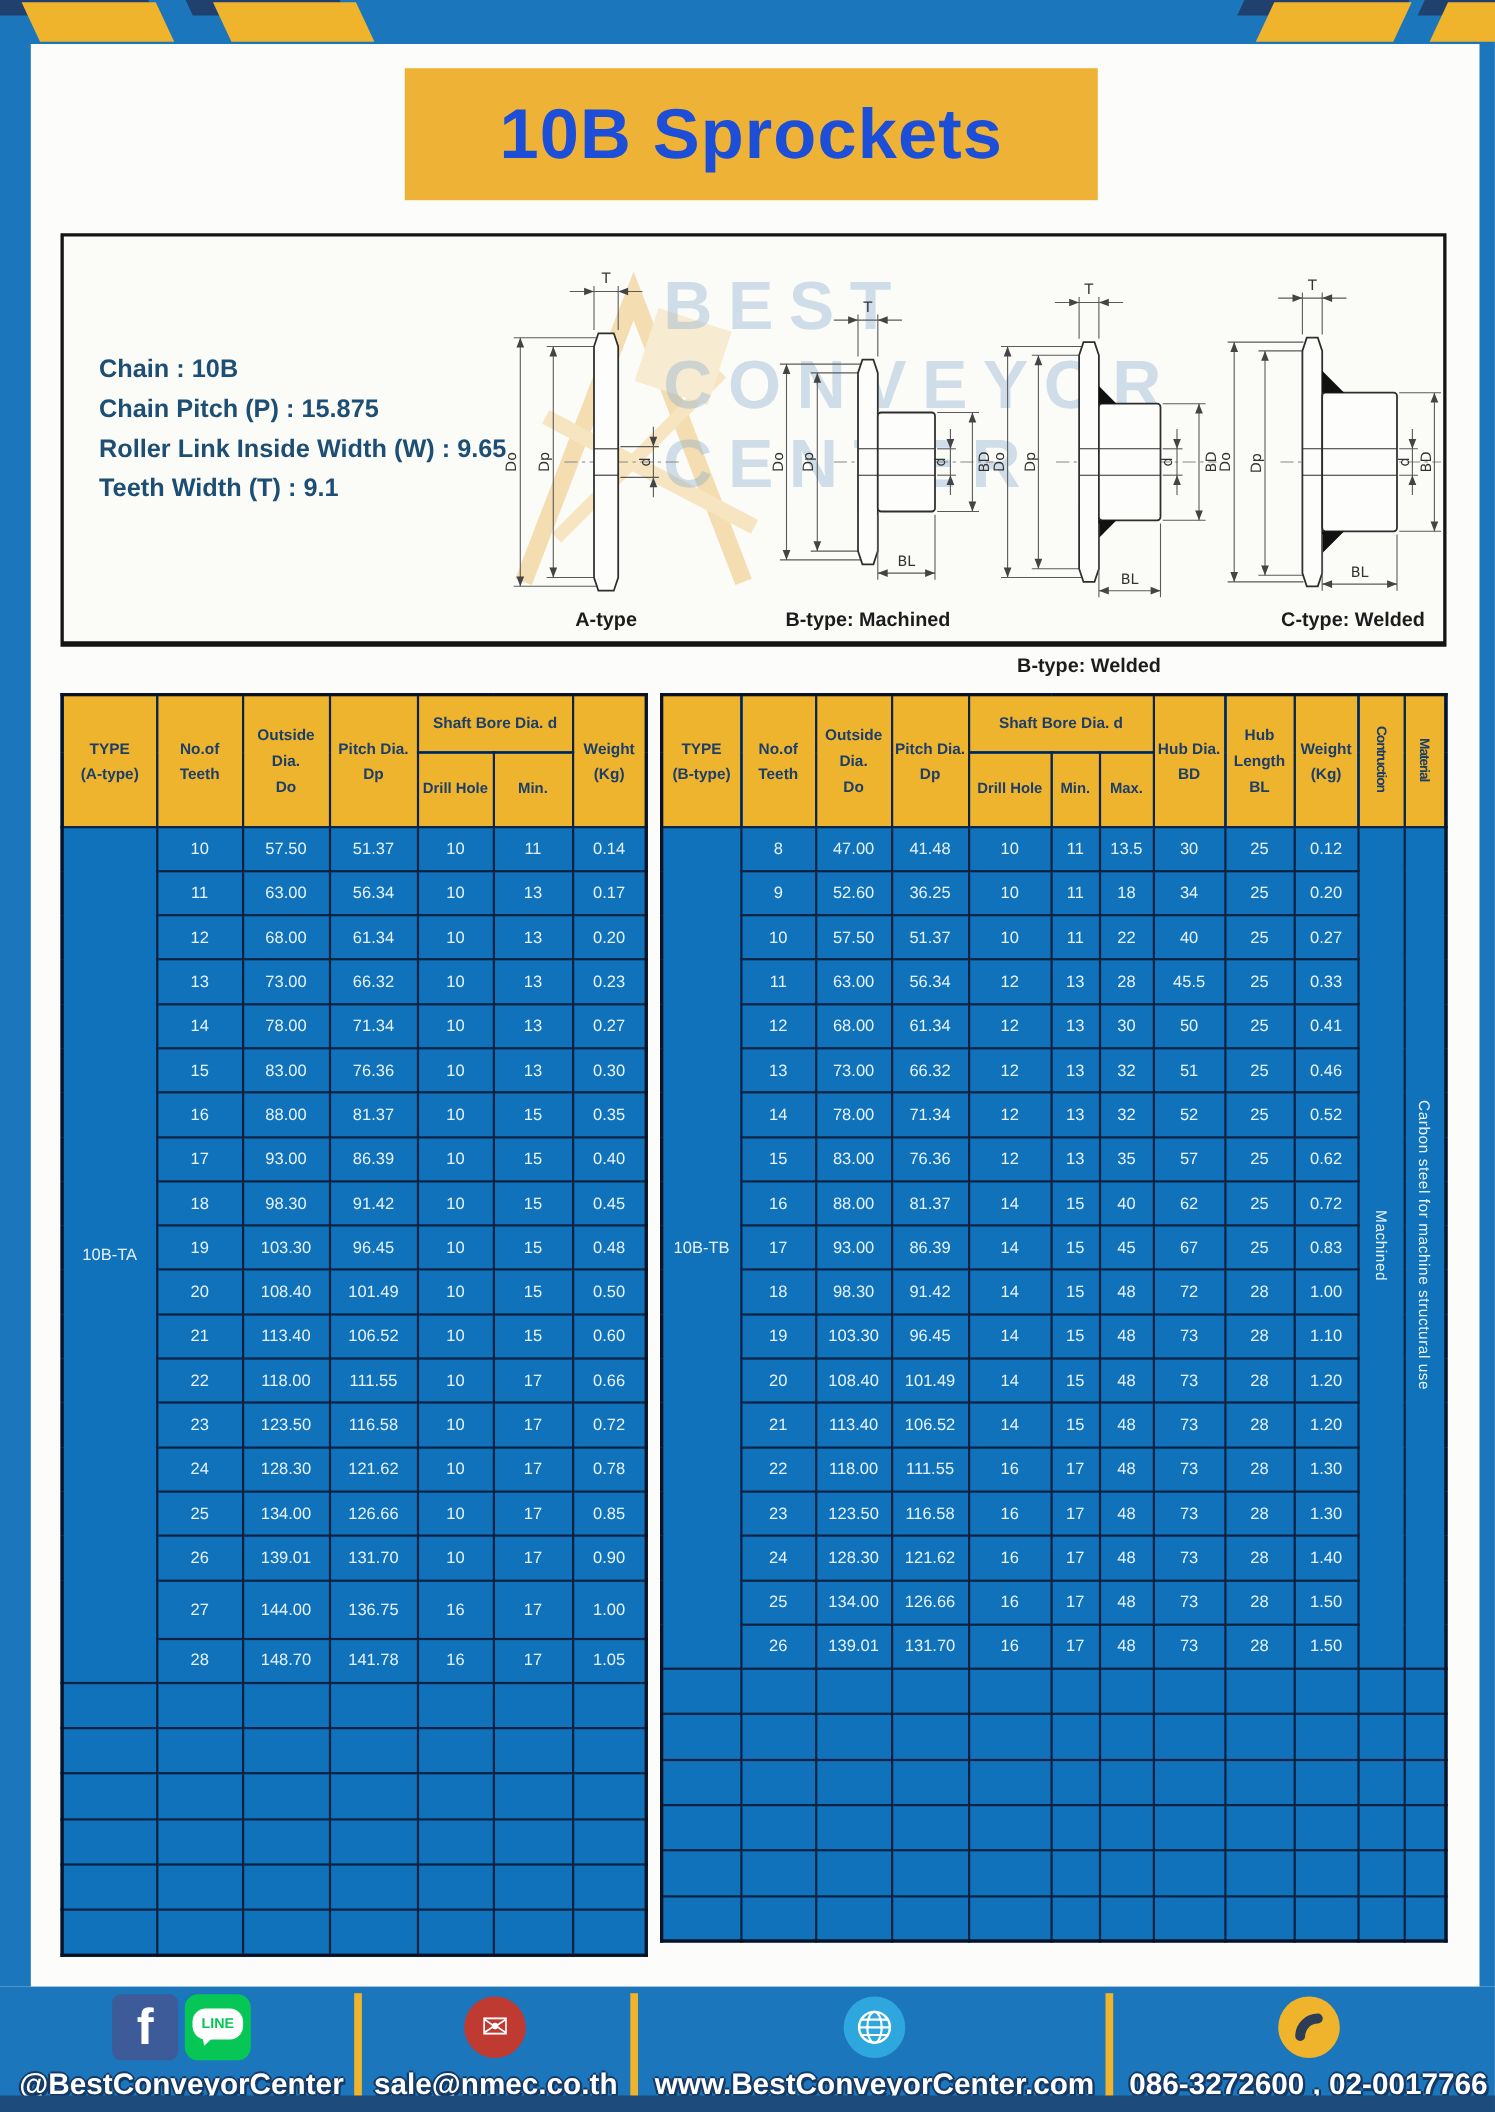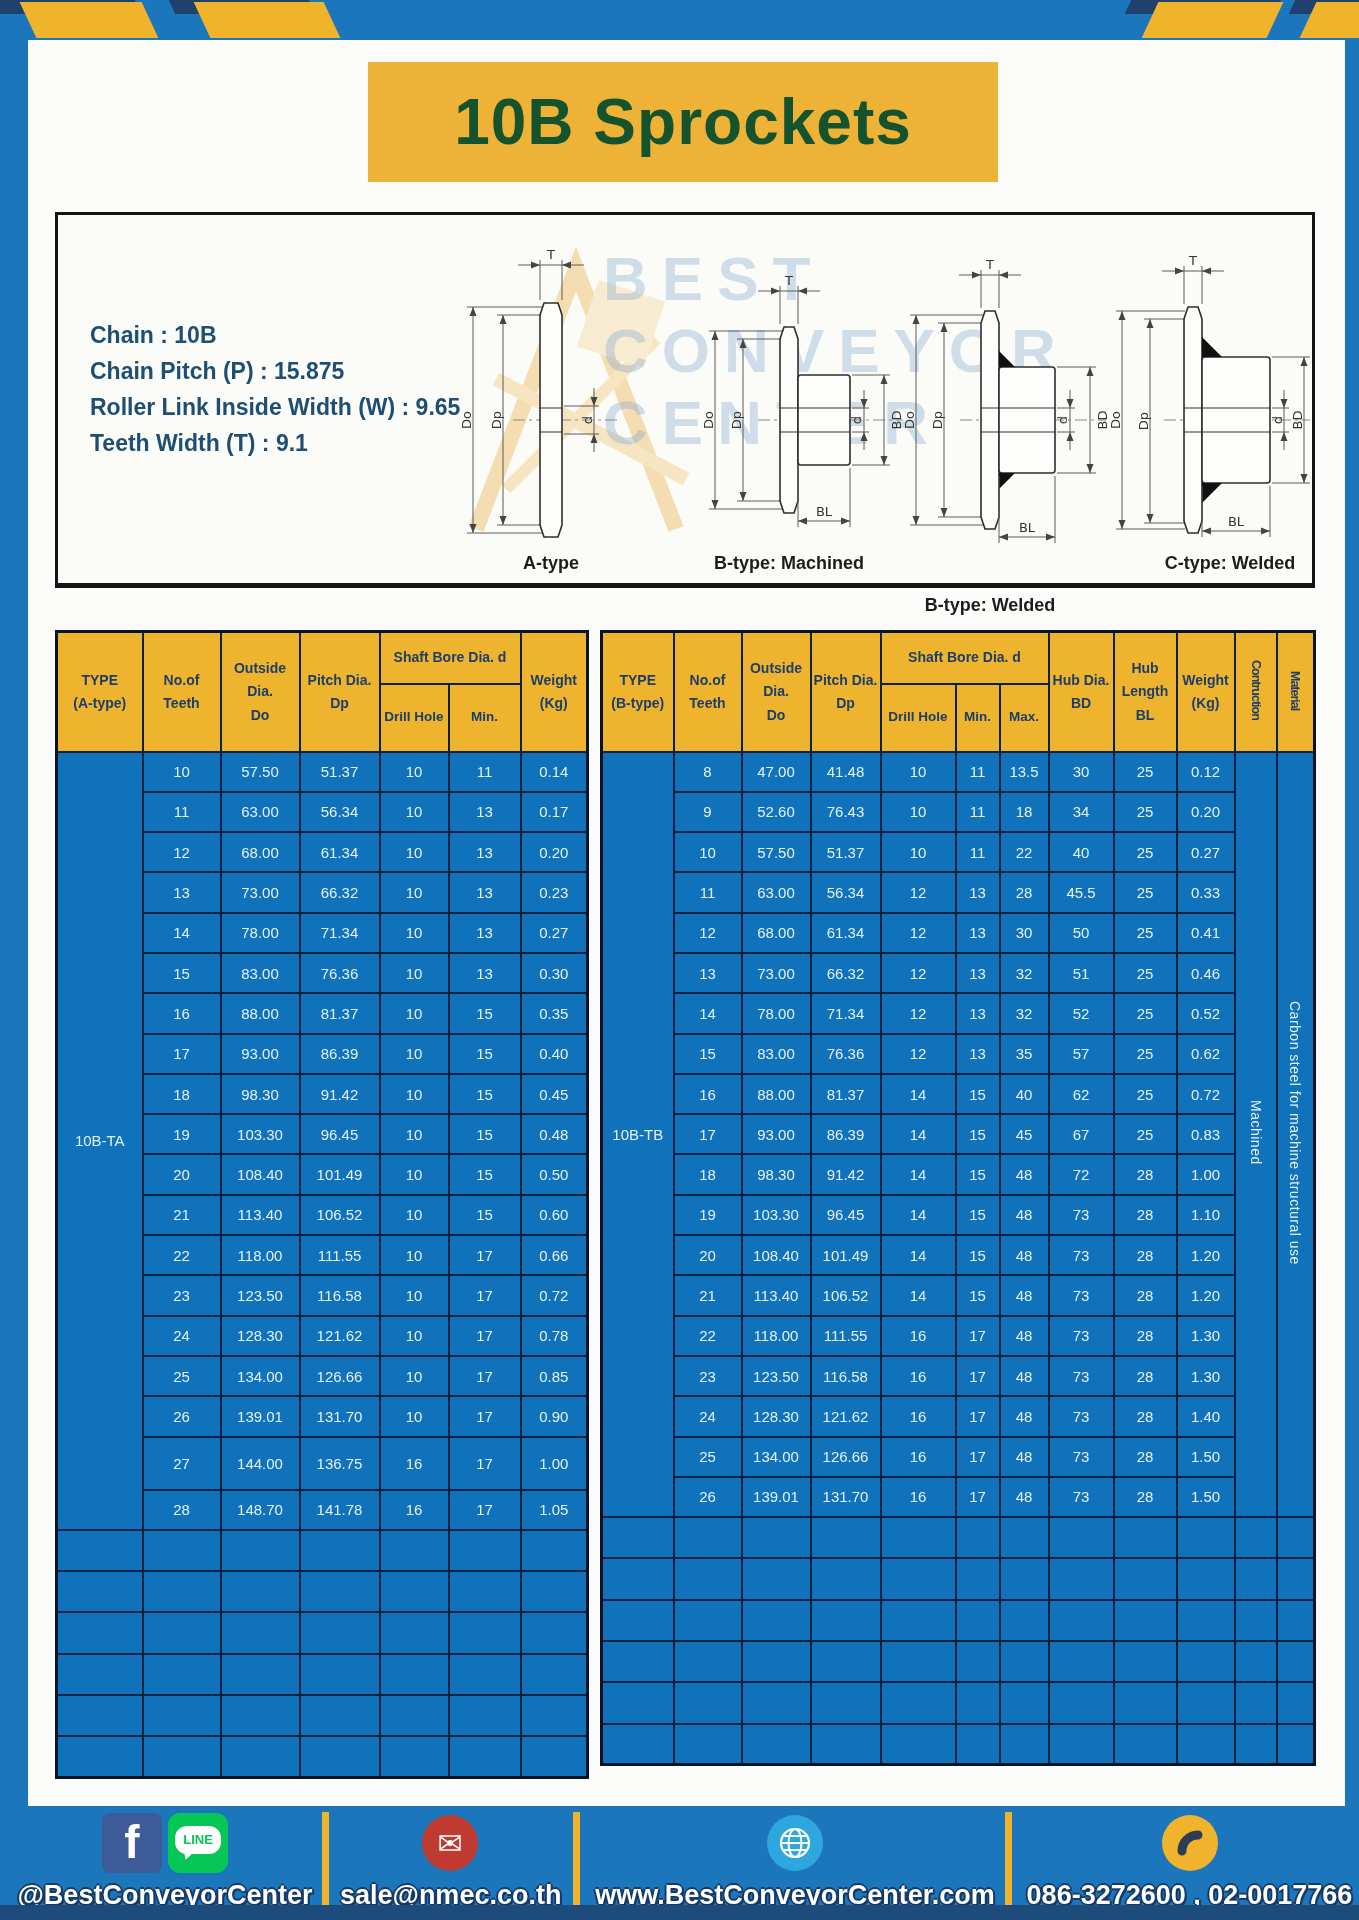--- a/index.html
+++ b/index.html
@@ -13,21 +13,21 @@
   .stripe.navy{background:#20406e;top:0;height:14px;}
   .skL{transform:skewX(25deg);}
   .skR{transform:skewX(-25deg);}
   .side-border{position:absolute;top:40px;height:1766px;background:#1b76bc;}
   .side-border.left{left:0;width:28px;}
   .side-border.right{left:1345px;width:14px;}
 
   
   .title-banner{position:absolute;left:368px;top:62px;width:630px;height:120px;background:#eeb236;}
   .title-banner span{display:block;width:100%;height:100%;line-height:120px;text-align:center;
-      font-size:64px;font-weight:bold;color:#14532d;letter-spacing:1px;}
+      font-size:64px;font-weight:bold;color:#1d4ed8;letter-spacing:1px;}
 
   
   .diagram-box{position:absolute;left:55px;top:212px;width:1260px;height:376px;background:#fbfbf8;
       border:3px solid #141414;border-bottom-width:5px;box-sizing:border-box;}
   .watermark{position:absolute;left:545px;top:28px;z-index:0;opacity:.35;pointer-events:none;}
   .watermark div{font-size:62px;font-weight:bold;letter-spacing:14px;color:#7ea6cf;line-height:72px;}
   .wm-logo{position:absolute;left:378px;top:14px;z-index:0;opacity:.5;pointer-events:none;}
   #drawings{position:absolute;left:0;top:0;z-index:1;}
   .spec-block{position:absolute;left:32px;top:102px;z-index:2;}
   .spec-line{font-size:23px;font-weight:bold;color:#1d4e74;line-height:36px;white-space:nowrap;}
@@ -651,21 +651,21 @@
           <td>13.5</td>
           <td>30</td>
           <td>25</td>
           <td>0.12</td>
           <td rowspan="19"><div class="vval">Machined</div></td>
           <td rowspan="19"><div class="vval">Carbon steel  for machine structural use</div></td>
         </tr>
         <tr style="height: 40.3px;">
           <td>9</td>
           <td>52.60</td>
-          <td>76.43</td>
+          <td>36.25</td>
           <td>10</td>
           <td>11</td>
           <td>18</td>
           <td>34</td>
           <td>25</td>
           <td>0.20</td>
         </tr>
         <tr style="height: 40.3px;">
           <td>10</td>
           <td>57.50</td>

